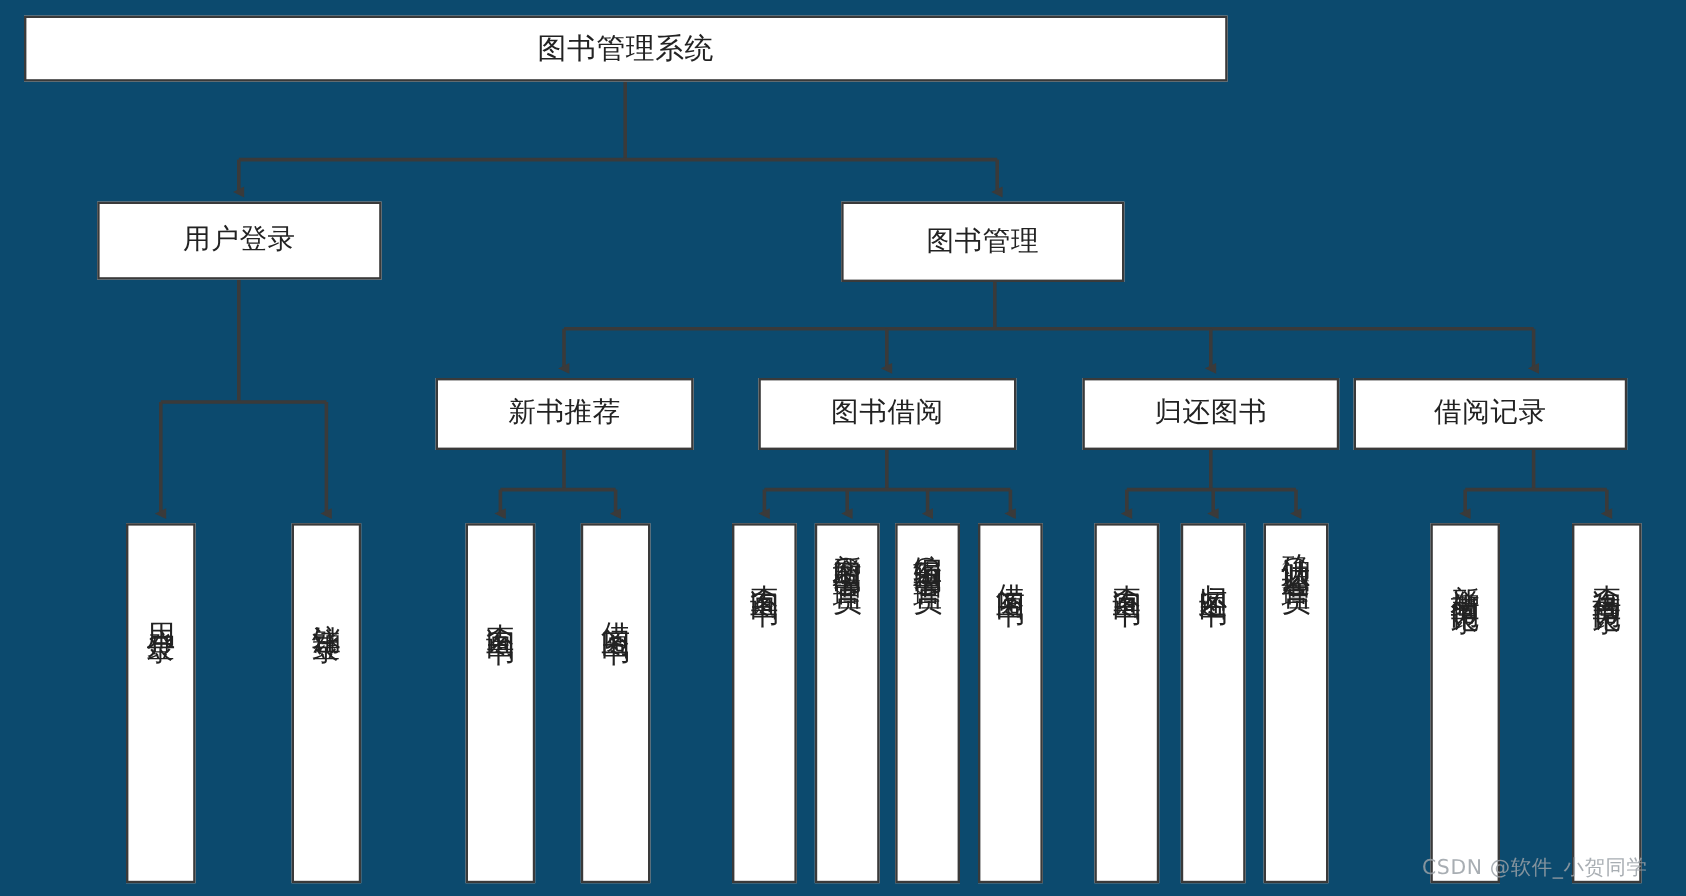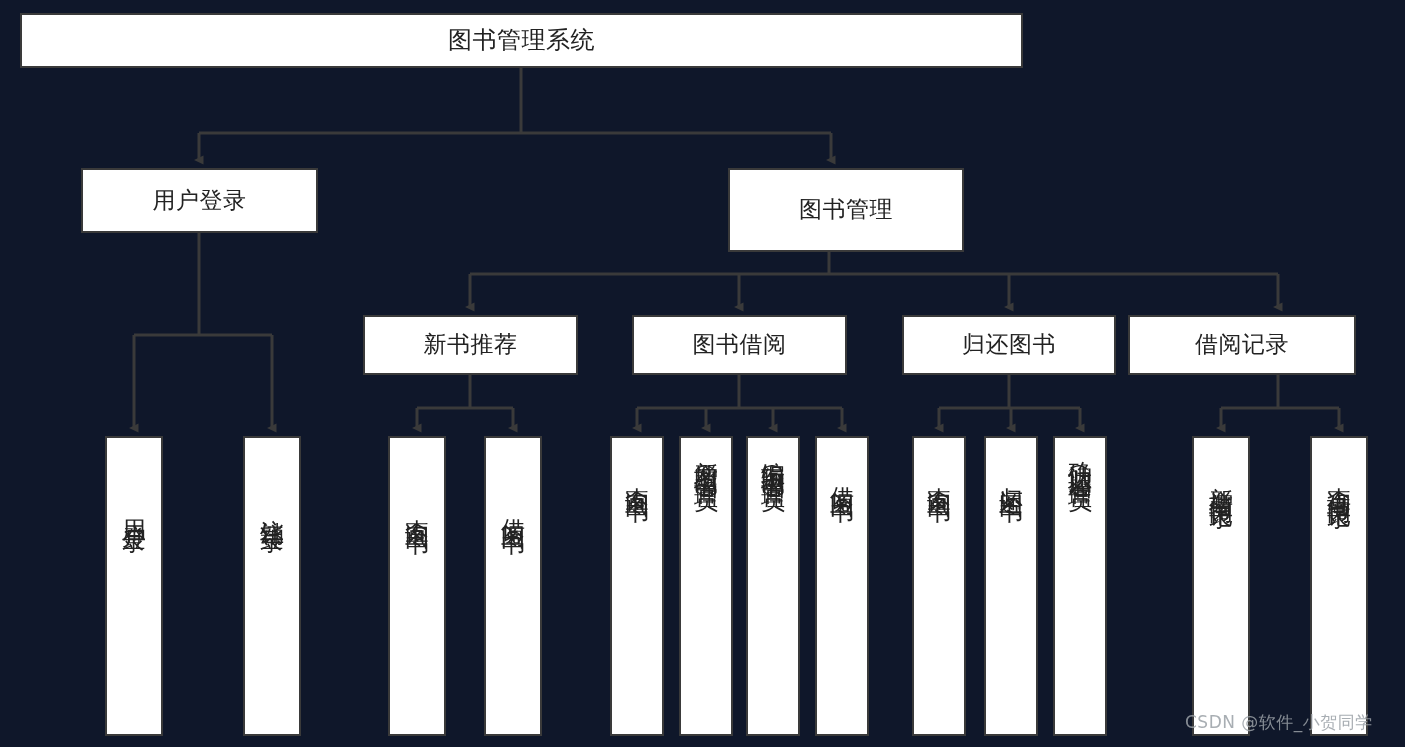--- a/index.html
+++ b/index.html
@@ -8,21 +8,21 @@
     padding: 0;
     background: #ffffff;
   }
   body {
     font-family: "DejaVu Sans", "Liberation Sans", sans-serif;
   }
   #diagram-canvas {
     position: relative;
     width: 1405px;
     height: 747px;
-    background: #0f172a;
+    background: #0c4a6e;
     overflow: hidden;
   }
   #connector-layer {
     position: absolute;
     left: 0;
     top: 0;
     width: 1405px;
     height: 747px;
     pointer-events: none;
   }
@@ -140,21 +140,21 @@
     </g>
   </svg>
 
   <div class="node horiz root" id="node-root" style="left: 20px; top: 13px; width: 1003px; height: 55px;">
     <span class="node-label">图书管理系统</span>
   </div>
 
   <div class="node horiz" id="node-level2-0" style="left: 81px; top: 168px; width: 237px; height: 65px;">
     <span class="node-label">用户登录</span>
   </div>
-  <div class="node horiz" id="node-level2-1" style="left: 728px; top: 168px; width: 236px; height: 84px;">
+  <div class="node horiz" id="node-level2-1" style="left: 701px; top: 168px; width: 236px; height: 67px;">
     <span class="node-label">图书管理</span>
   </div>
 
   <div class="node horiz" id="node-level3-0" style="left: 363px; top: 315px; width: 215px; height: 60px;">
     <span class="node-label">新书推荐</span>
   </div>
   <div class="node horiz" id="node-level3-1" style="left: 632px; top: 315px; width: 215px; height: 60px;">
     <span class="node-label">图书借阅</span>
   </div>
   <div class="node horiz" id="node-level3-2" style="left: 902px; top: 315px; width: 214px; height: 60px;">

